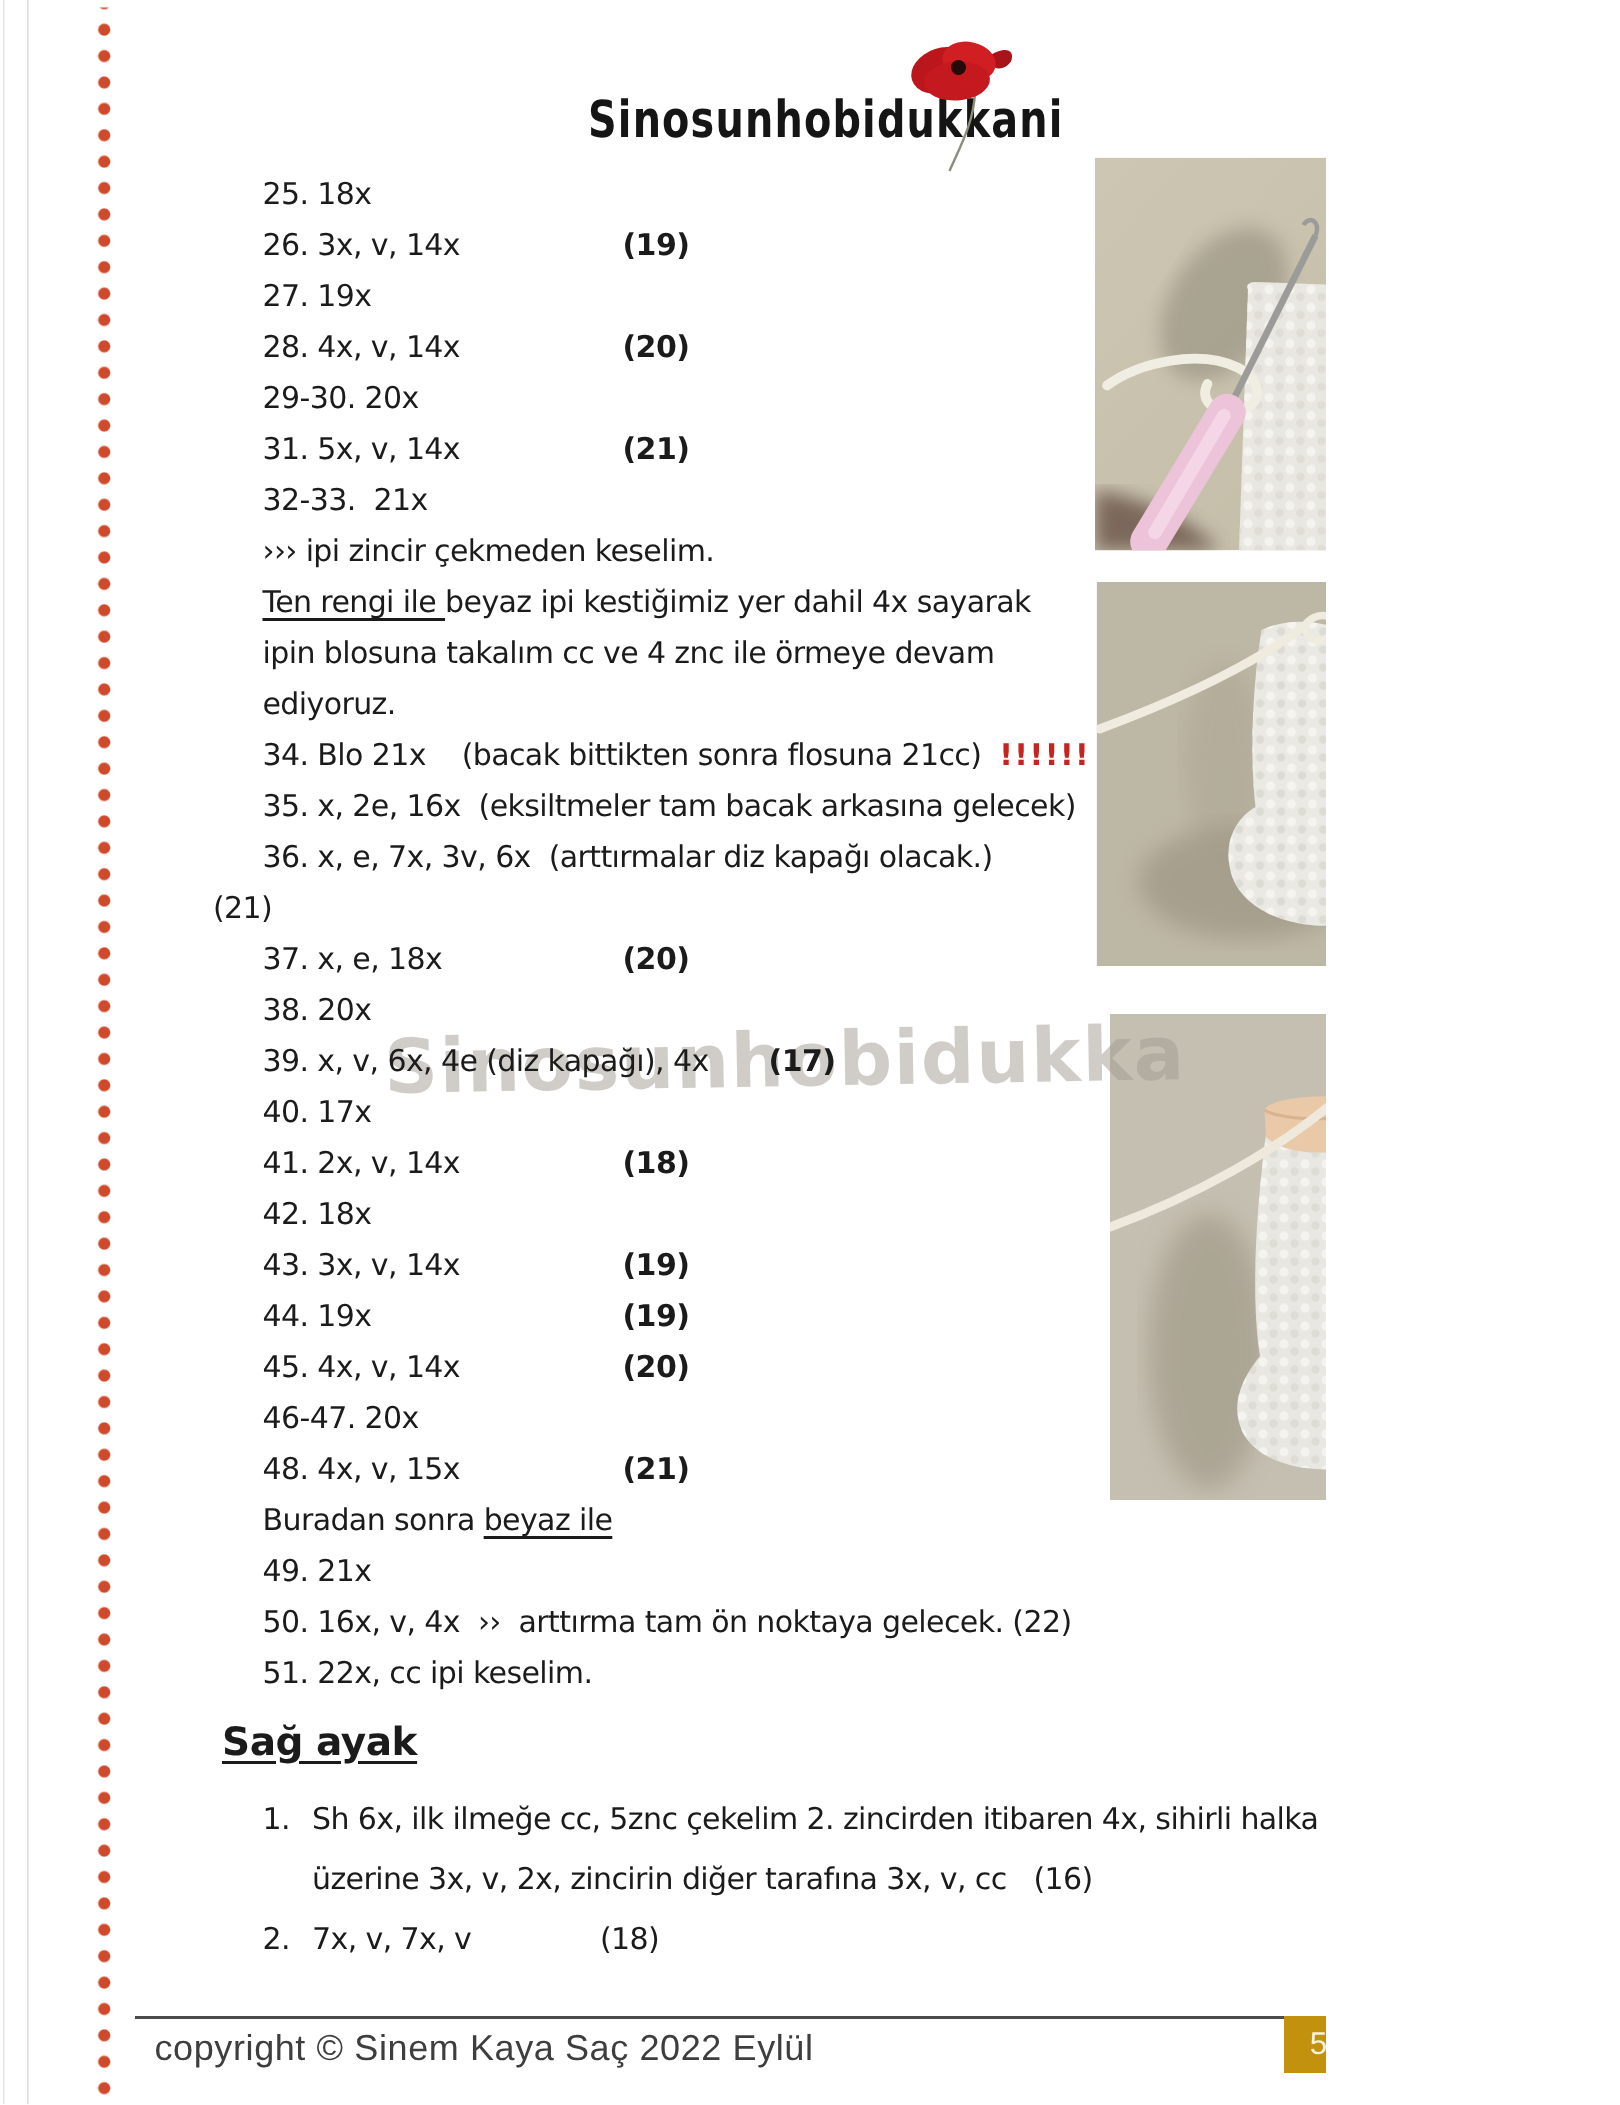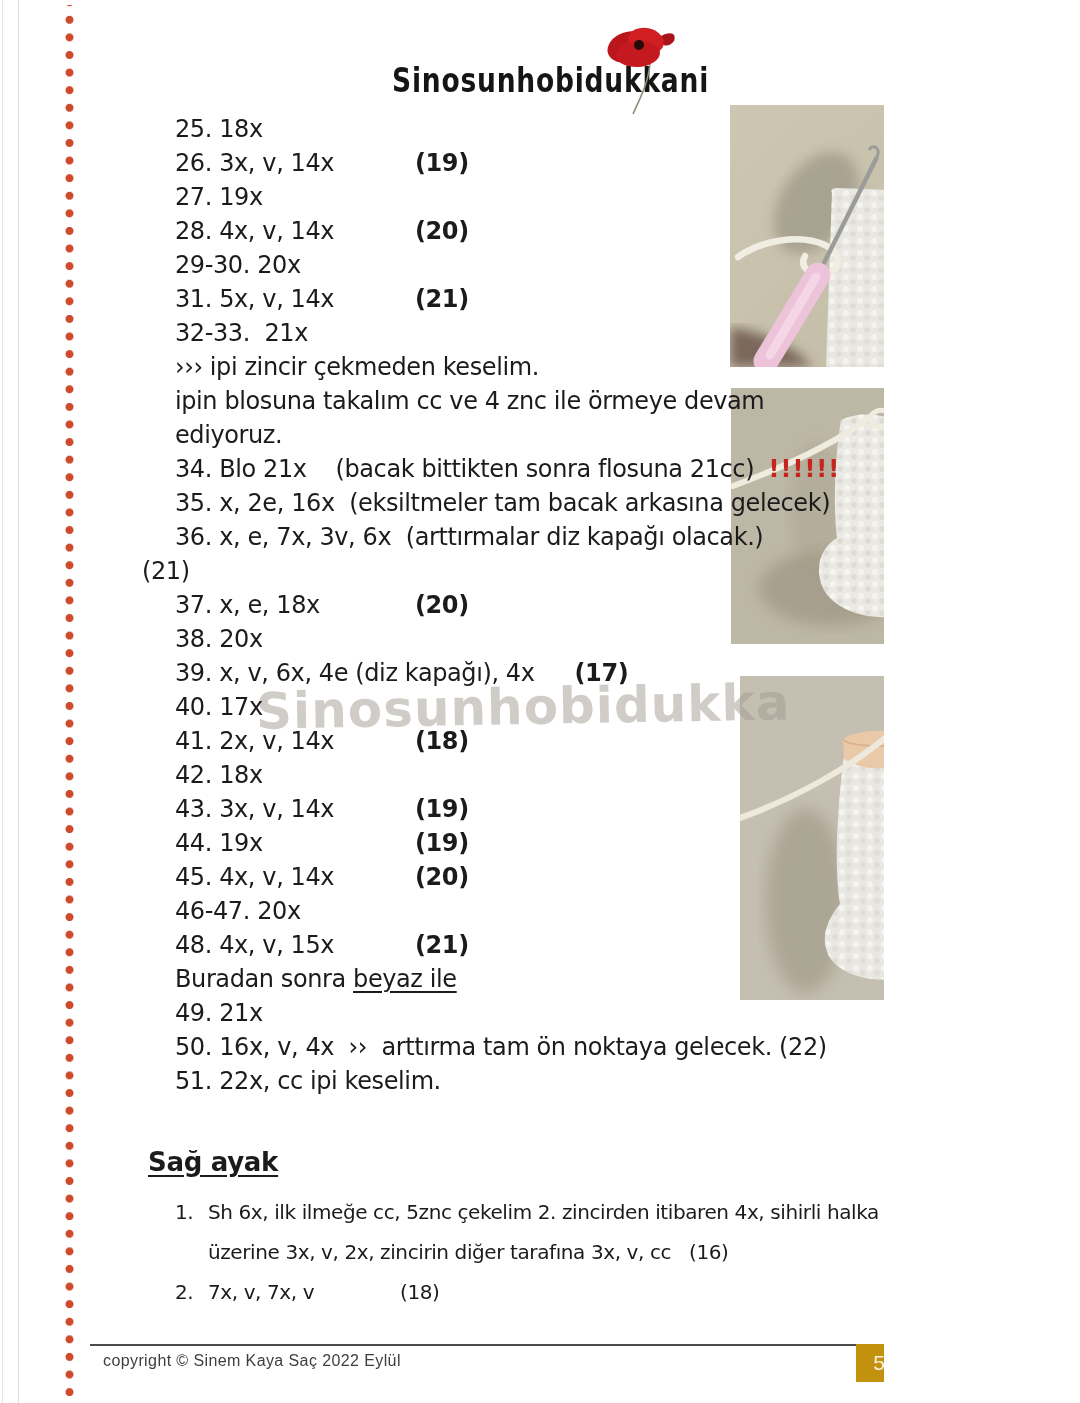--- a/index.html
+++ b/index.html
@@ -16,21 +16,21 @@
   .dots-right{left:1003px;}
 
   .logo{position:absolute;left:392px;top:60px;font-size:34px;font-weight:700;color:#151515;
         letter-spacing:1px;transform:scaleX(0.78);transform-origin:left top;white-space:nowrap;}
   .poppy{position:absolute;left:600px;top:24px;width:78px;height:92px;}
 
   .watermark{position:absolute;left:256px;top:678px;font-size:50px;font-weight:700;
         color:#a29c92;opacity:0.5;letter-spacing:1px;transform:rotate(-1deg);
         white-space:nowrap;z-index:1;}
 
-  .pattern{position:absolute;left:175px;top:112px;z-index:2;font-size:24px;
+  .pattern{position:absolute;left:175px;top:112px;z-index:2;font-size:20px;
         letter-spacing:-0.4px;}
   .pline{position:relative;height:34px;line-height:34px;white-space:pre;}
   .pline .count{position:absolute;left:240px;font-weight:bold;}
   .pline .count.inline{position:static;margin-left:40px;}
   .pline.outdent{margin-left:-33px;}
   .u{text-decoration:underline;text-underline-offset:4px;}
   .red{color:#c5251e;letter-spacing:1px;font-weight:700;}
 
   .section-title{position:absolute;left:148px;top:1147px;z-index:2;font-size:26px;
         font-weight:700;text-decoration:underline;text-underline-offset:4px;letter-spacing:-0.3px;}
@@ -41,21 +41,21 @@
   .item .itxt{white-space:pre;}
   .item .count{position:absolute;left:225px;}
 
   .photo{position:absolute;overflow:hidden;z-index:0;}
   .photo svg{display:block;}
   .photo1{left:730px;top:105px;width:258px;height:262px;}
   .photo2{left:731px;top:388px;width:257px;height:256px;}
   .photo3{left:740px;top:676px;width:248px;height:324px;}
 
   .footer-rule{position:absolute;left:90px;top:1344px;width:766px;height:2px;background:#4c4c4c;}
-  .footer-text{position:absolute;left:103px;top:1352px;font-size:16px;color:#3e3e3e;
+  .footer-text{position:absolute;left:103px;top:1352px;font-size:24px;color:#3e3e3e;
         font-family:"Liberation Sans",sans-serif;letter-spacing:0.4px;}
   .page-badge{position:absolute;left:856px;top:1344px;width:46px;height:38px;background:#c2910e;
         color:#f7f0dc;font-size:21px;display:flex;align-items:center;justify-content:center;
         font-family:"Liberation Sans",sans-serif;}
 </style>
 </head>
 <body>
 
 <div class="page">
 
@@ -79,20 +79,21 @@
 
   <div class="pattern">
       <div class="pline"><span>25. 18x</span></div>
       <div class="pline"><span>26. 3x, v, 14x</span><span class="count">(19)</span></div>
       <div class="pline"><span>27. 19x</span></div>
       <div class="pline"><span>28. 4x, v, 14x</span><span class="count">(20)</span></div>
       <div class="pline"><span>29-30. 20x</span></div>
       <div class="pline"><span>31. 5x, v, 14x</span><span class="count">(21)</span></div>
       <div class="pline"><span>32-33.  21x</span></div>
       <div class="pline"><span>››› ipi zincir çekmeden keselim.</span></div>
+      <div class="pline"><span class="u">Ten rengi ile </span><span>beyaz ipi kestiğimiz yer dahil 4x sayarak</span></div>
       <div class="pline"><span>ipin blosuna takalım cc ve 4 znc ile örmeye devam</span></div>
       <div class="pline"><span>ediyoruz.</span></div>
       <div class="pline"><span>34. Blo 21x    (bacak bittikten sonra flosuna 21cc)  </span><span class="red">!!!!!!</span></div>
       <div class="pline"><span>35. x, 2e, 16x  (eksiltmeler tam bacak arkasına gelecek)</span></div>
       <div class="pline"><span>36. x, e, 7x, 3v, 6x  (arttırmalar diz kapağı olacak.)</span></div>
       <div class="pline outdent"><span>(21)</span></div>
       <div class="pline"><span>37. x, e, 18x</span><span class="count">(20)</span></div>
       <div class="pline"><span>38. 20x</span></div>
       <div class="pline"><span>39. x, v, 6x, 4e (diz kapağı), 4x</span><span class="count inline">(17)</span></div>
       <div class="pline"><span>40. 17x</span></div>

